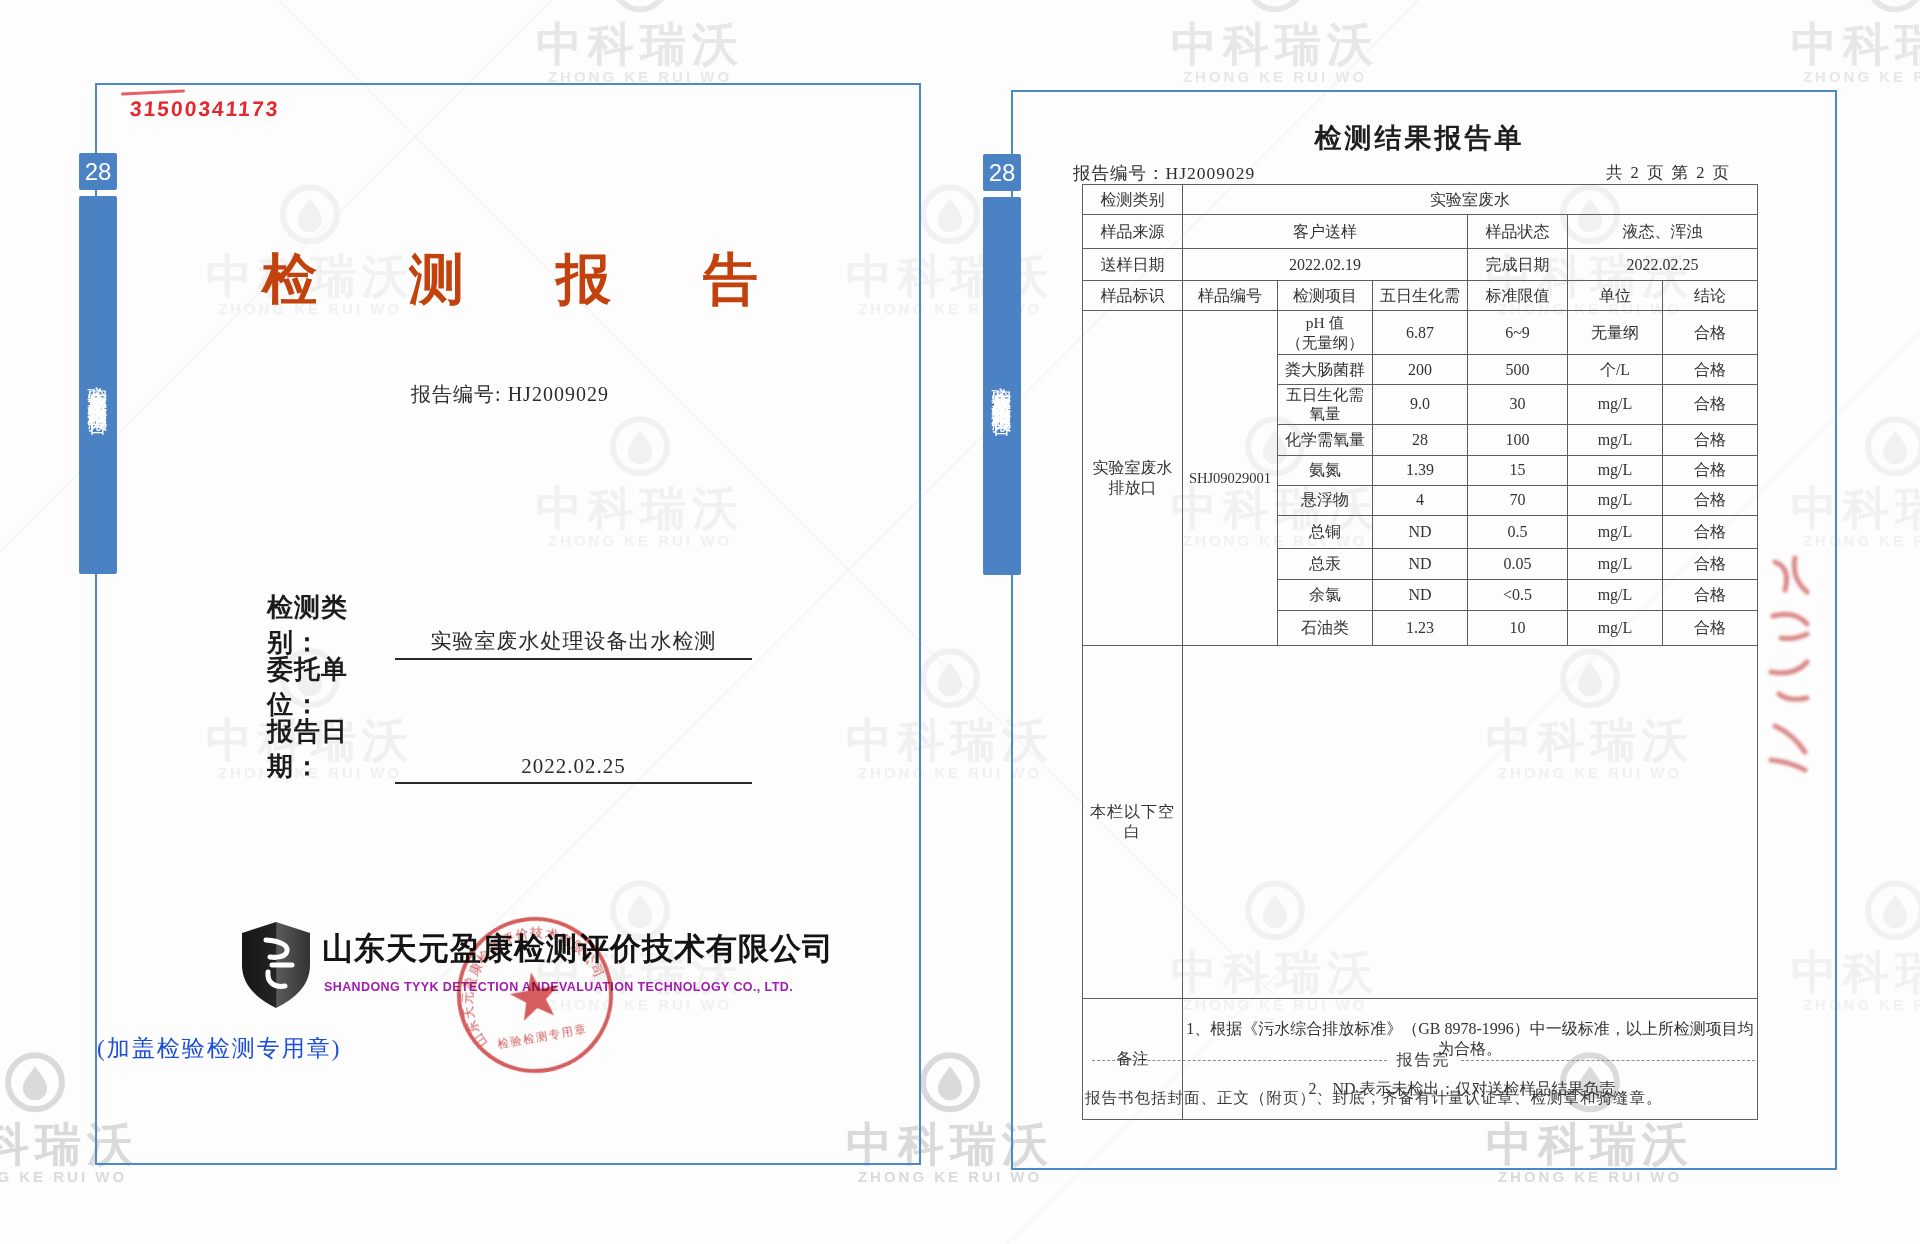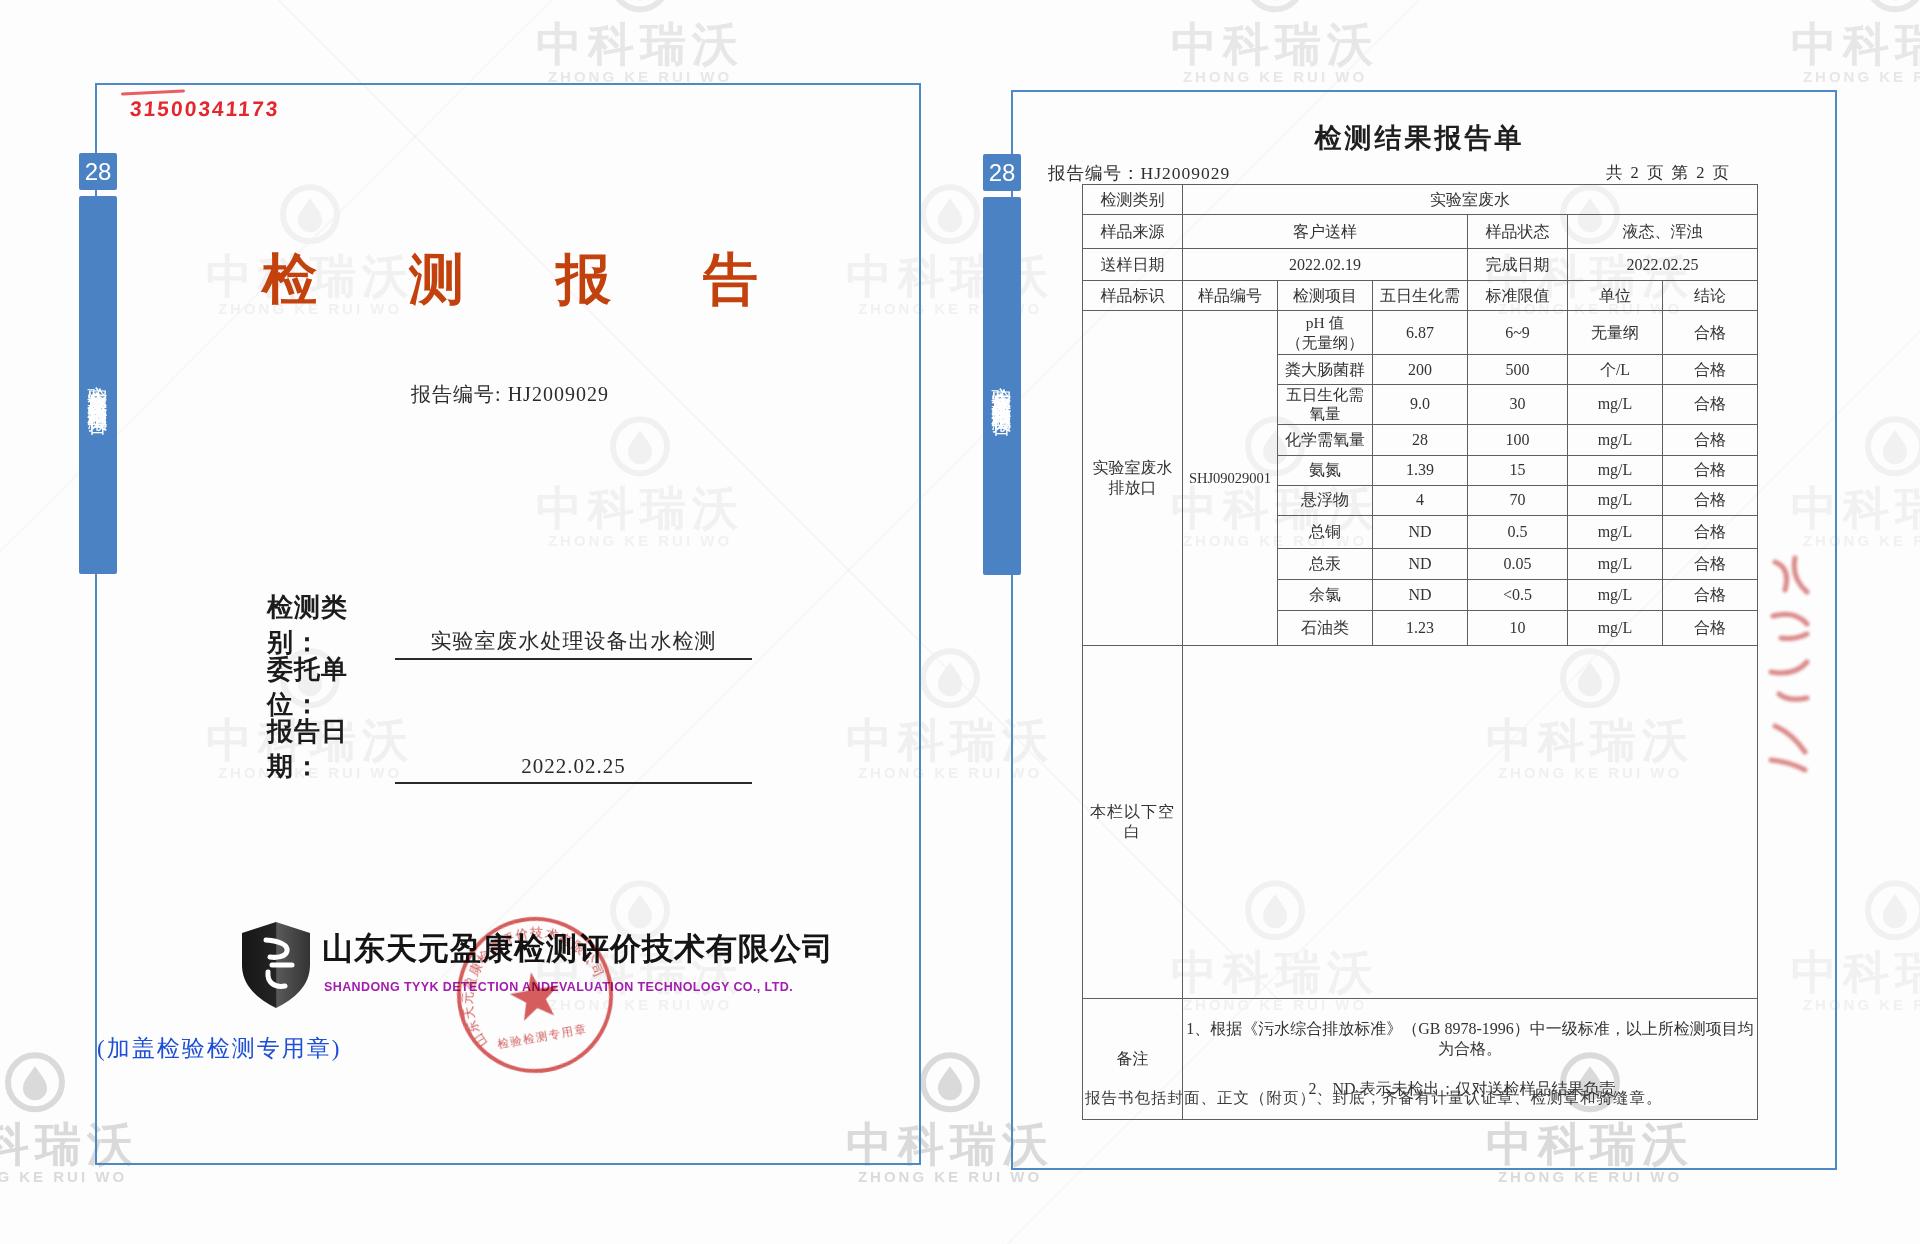--- a/index.html
+++ b/index.html
@@ -41,21 +41,21 @@
   .shield{position:absolute;left:143px;top:835px;}
   .company-cn{position:absolute;left:225px;top:843px;font-family:"Liberation Sans",sans-serif;font-weight:bold;
       font-size:31px;color:#141414;letter-spacing:1px;}
   .company-en{position:absolute;left:227px;top:895px;font-family:"Liberation Sans",sans-serif;font-weight:bold;
       font-size:12.5px;color:#a21caf;letter-spacing:.4px;}
   .stamp-note{position:absolute;left:0;top:948px;width:826px;font-size:23px;letter-spacing:2px;color:#1d4ed8;}
   .stamp{position:absolute;left:353px;top:825px;opacity:.85;mix-blend-mode:multiply;filter:blur(.4px);transform:rotate(-10deg);}
   
   .r-title{position:absolute;left:69px;top:28px;width:675px;text-align:center;font-weight:bold;font-size:27px;
       letter-spacing:3px;color:#1e1e1e;}
-  .r-report-no{position:absolute;left:35px;top:69px;font-size:17.5px;letter-spacing:1px;}
+  .r-report-no{position:absolute;left:60px;top:69px;font-size:17.5px;letter-spacing:1px;}
   .r-pagination{position:absolute;right:104px;top:70px;font-size:16.5px;letter-spacing:2px;}
   table.results{position:absolute;left:69px;top:92px;width:675px;border-collapse:collapse;table-layout:fixed;}
   table.results td{border:1px solid #5f5f5f;text-align:center;vertical-align:middle;
       font-size:16px;color:#333;padding:0 2px;white-space:pre-line;line-height:1.25;}
   td.blank-note-cell{vertical-align:top;text-align:left;padding:12px 0 0 8px;font-size:14.5px;letter-spacing:1px;border-right:1px solid #5f5f5f;}
   td.blank-empty-cell{border-left:none;}
   td.remark-label{font-size:16px;}
   td.remark-body{text-align:left;font-size:15.5px;line-height:1.42;padding:4px 12px;}
   .end-line{position:absolute;left:79px;top:958px;width:663px;display:flex;align-items:center;font-size:16px;color:#3a3a3a;}
   .end-line .dash{flex:1;border-top:1.5px dashed #8a8a8a;}
@@ -321,20 +321,25 @@
     <tr style="height:45px">
       <td class="remark-label">备注</td>
       <td colspan="6" class="remark-body">
         <div>1、根据《污水综合排放标准》（GB 8978-1996）中一级标准，以上所检测项目均为合格。</div>
         <div>2、ND 表示未检出；仅对送检样品结果负责。</div>
       </td>
     </tr>
   </tbody>
     </table>
 
+  <div class="end-line">
+    <div class="dash"></div>
+    <div class="end-text">报告完</div>
+    <div class="dash"></div>
+  </div>
   <div class="footer-note">报告书包括封面、正文（附页）、封底，齐备有计量认证章、检测章和骑缝章。</div>
 
   <svg class="edge-seal" width="70" height="230" viewBox="0 0 70 230">
     <defs>
         <filter id="sb">
           <feGaussianBlur stdDeviation="1.4"></feGaussianBlur>
         </filter>
       </defs>
     <g filter="url(#sb)" stroke="#c43a3a" stroke-width="5" fill="none" stroke-linecap="round" opacity=".85">
       <path d="M14 8 q16 6 10 28 M34 4 q-4 20 12 34"></path>

